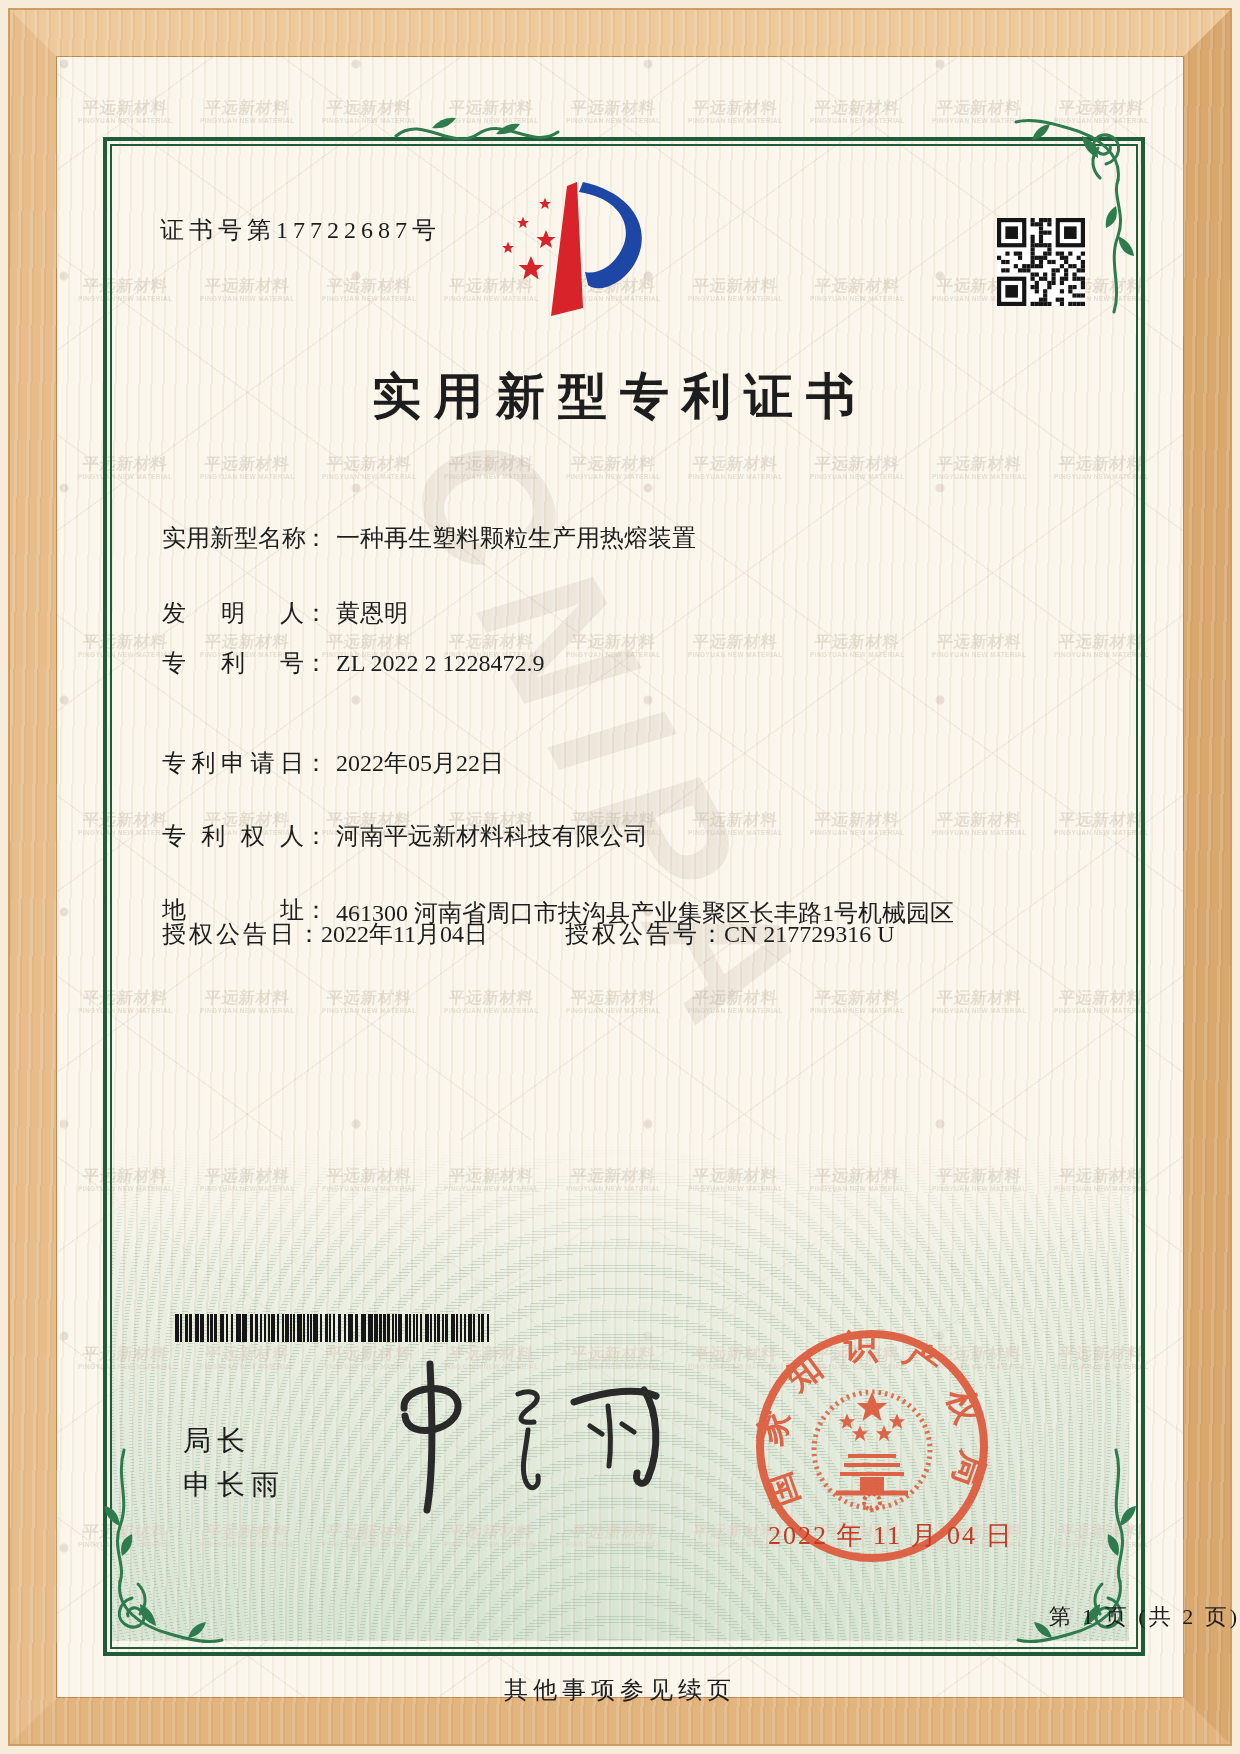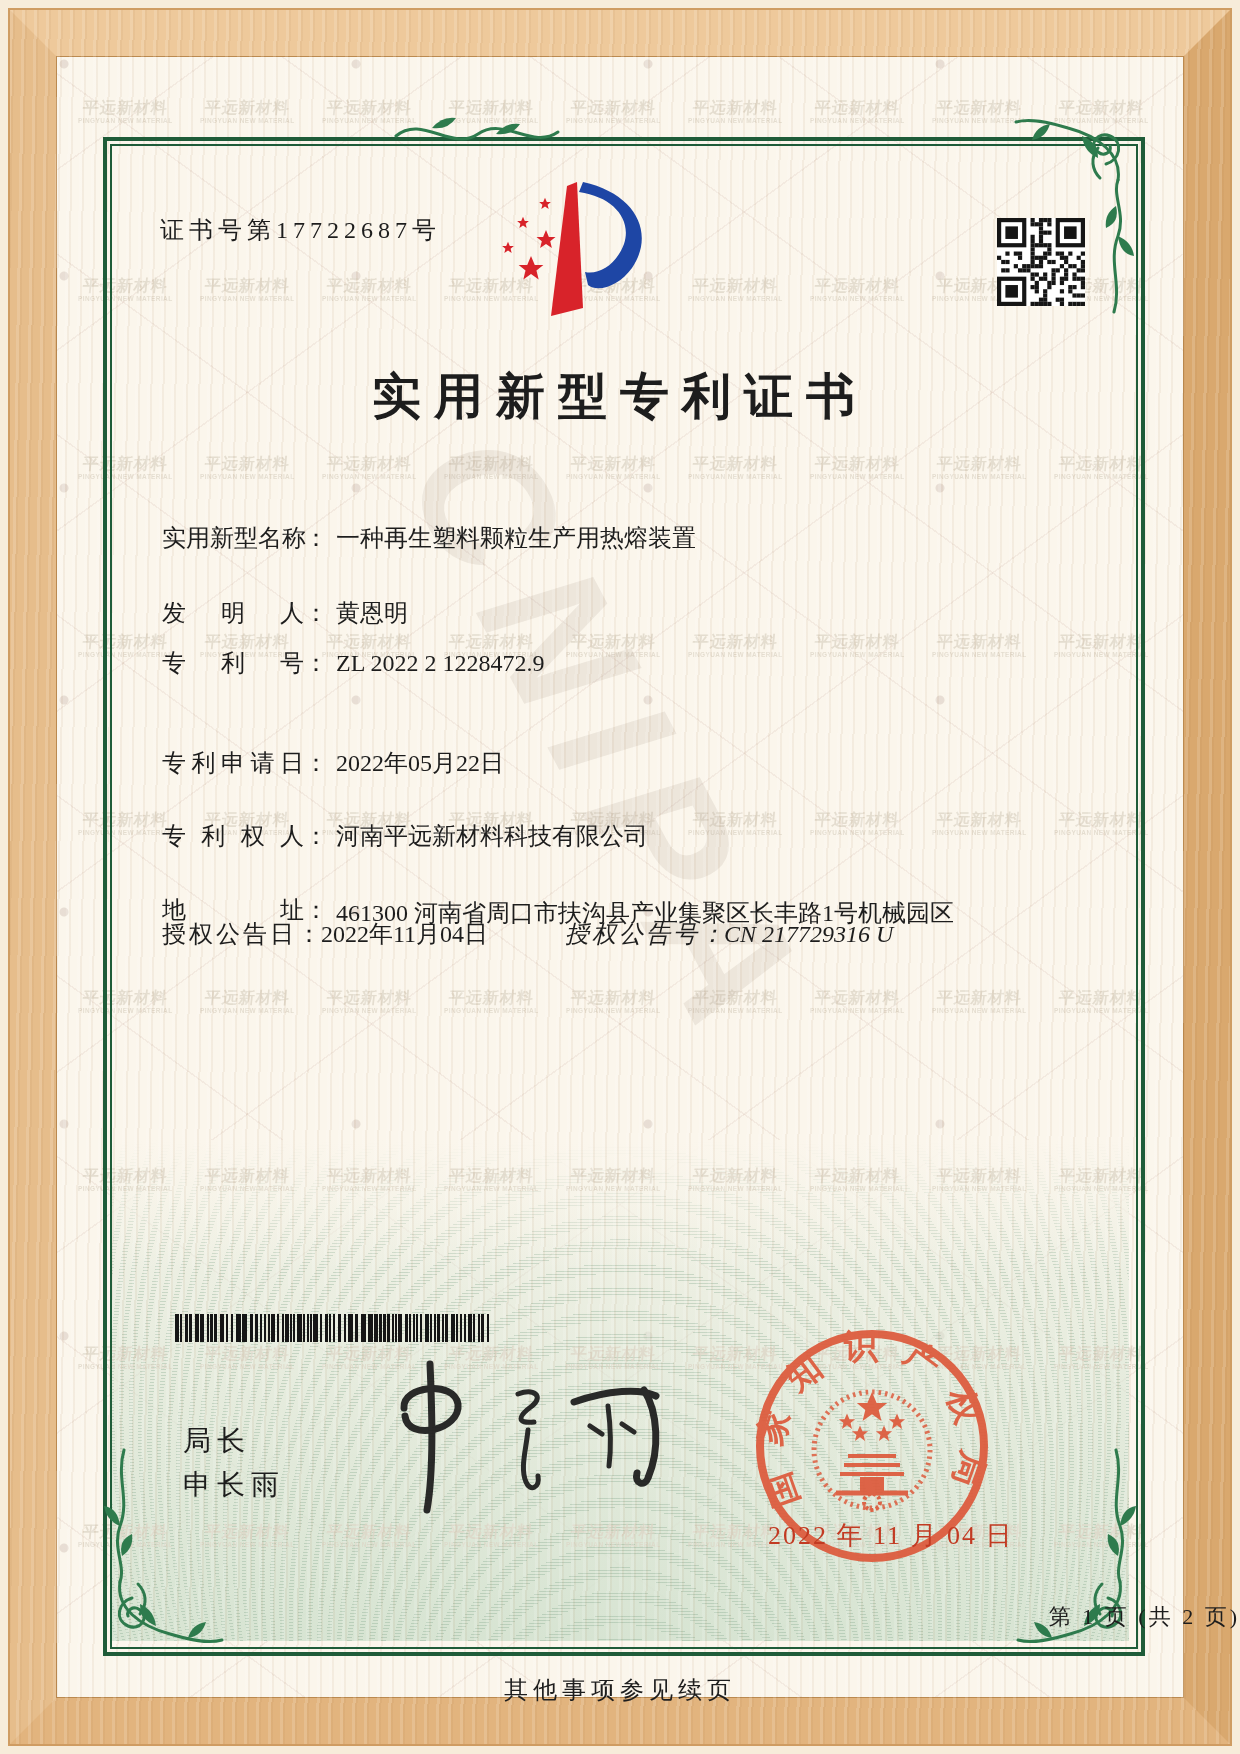--- a/index.html
+++ b/index.html
@@ -39,21 +39,21 @@
   .logo{position:absolute;left:475px;top:180px;}
   .qr{position:absolute;left:997px;top:218px;}
   .title{position:absolute;left:0;top:364px;width:100%;text-align:center;
         font-size:49px;font-weight:700;letter-spacing:13px;}
   .frow{position:absolute;left:162px;font-size:24px;white-space:nowrap;line-height:32px;}
   .flabel{display:inline-block;width:142px;text-align:justify;text-align-last:justify;vertical-align:top;}
   .fcolon{vertical-align:top;margin-right:8px;}
   .frow.addr .fvalue{white-space:normal;display:inline-block;width:690px;line-height:38px;}
   .grant{position:absolute;left:0;top:918px;width:100%;font-size:24px;height:34px;}
   .gpair{position:absolute;white-space:nowrap;}
-  .gp1{left:162px;} .gp2{left:565px;font-style:italic;}
+  .gp1{left:162px;} .gp2{left:565px;}
   .glabel{letter-spacing:3px;}
   .body-text{position:absolute;left:150px;top:1024px;width:940px;font-size:24px;line-height:36px;text-align:justify;}
   .body-text p{margin:0;text-indent:2em;}
   .barcode{position:absolute;left:175px;top:1314px;}
   .director-title{position:absolute;left:183px;top:1422px;font:400 28px "Liberation Sans","DejaVu Sans",sans-serif;letter-spacing:6px;}
   .director-name{position:absolute;left:183px;top:1466px;font:400 28px "Liberation Sans","DejaVu Sans",sans-serif;letter-spacing:6px;}
   .signature{position:absolute;left:368px;top:1350px;}
   .seal{position:absolute;left:748px;top:1322px;opacity:.93;}
   .seal-date{position:absolute;left:768px;top:1518px;font-size:26px;color:#c23a22;letter-spacing:2px;white-space:nowrap;}
   .page-num{position:absolute;left:0;top:1602px;width:100%;text-align:right;font-size:22px;letter-spacing:3px;}

